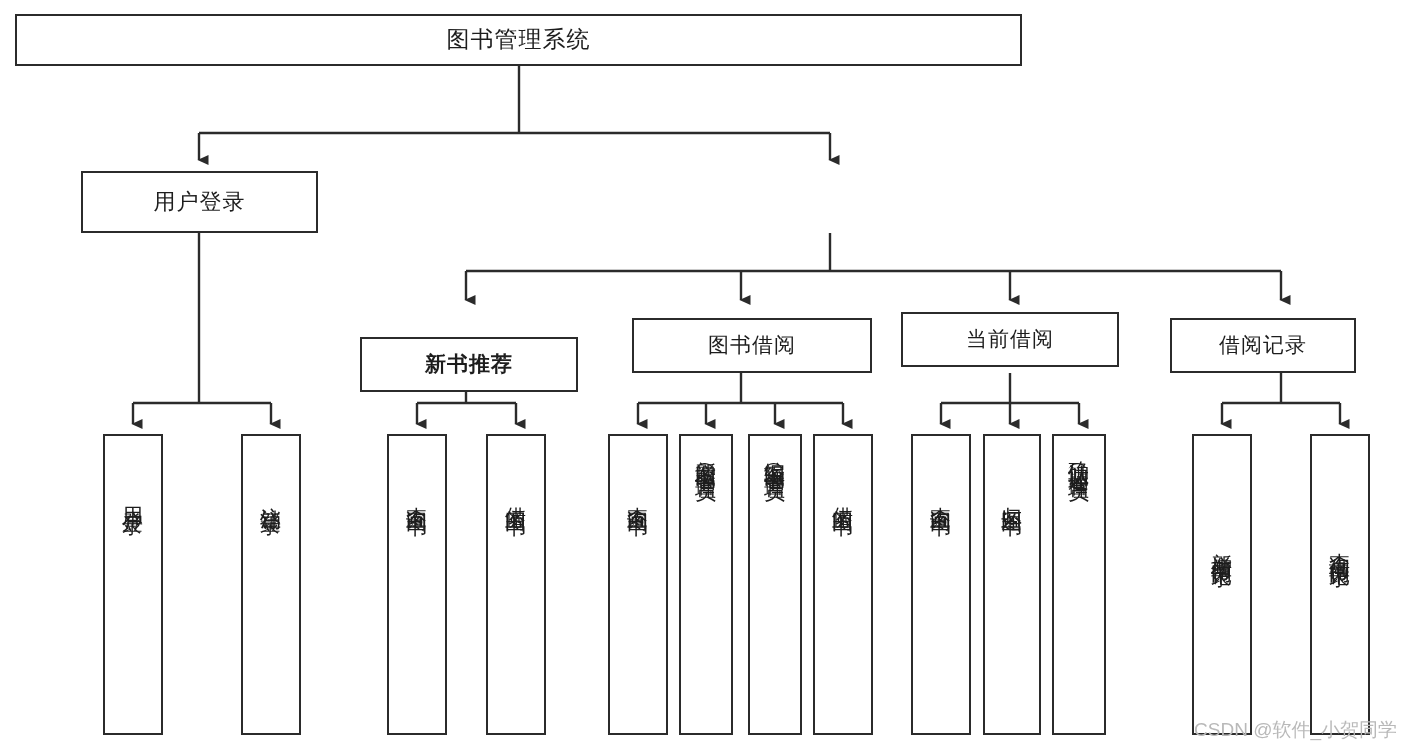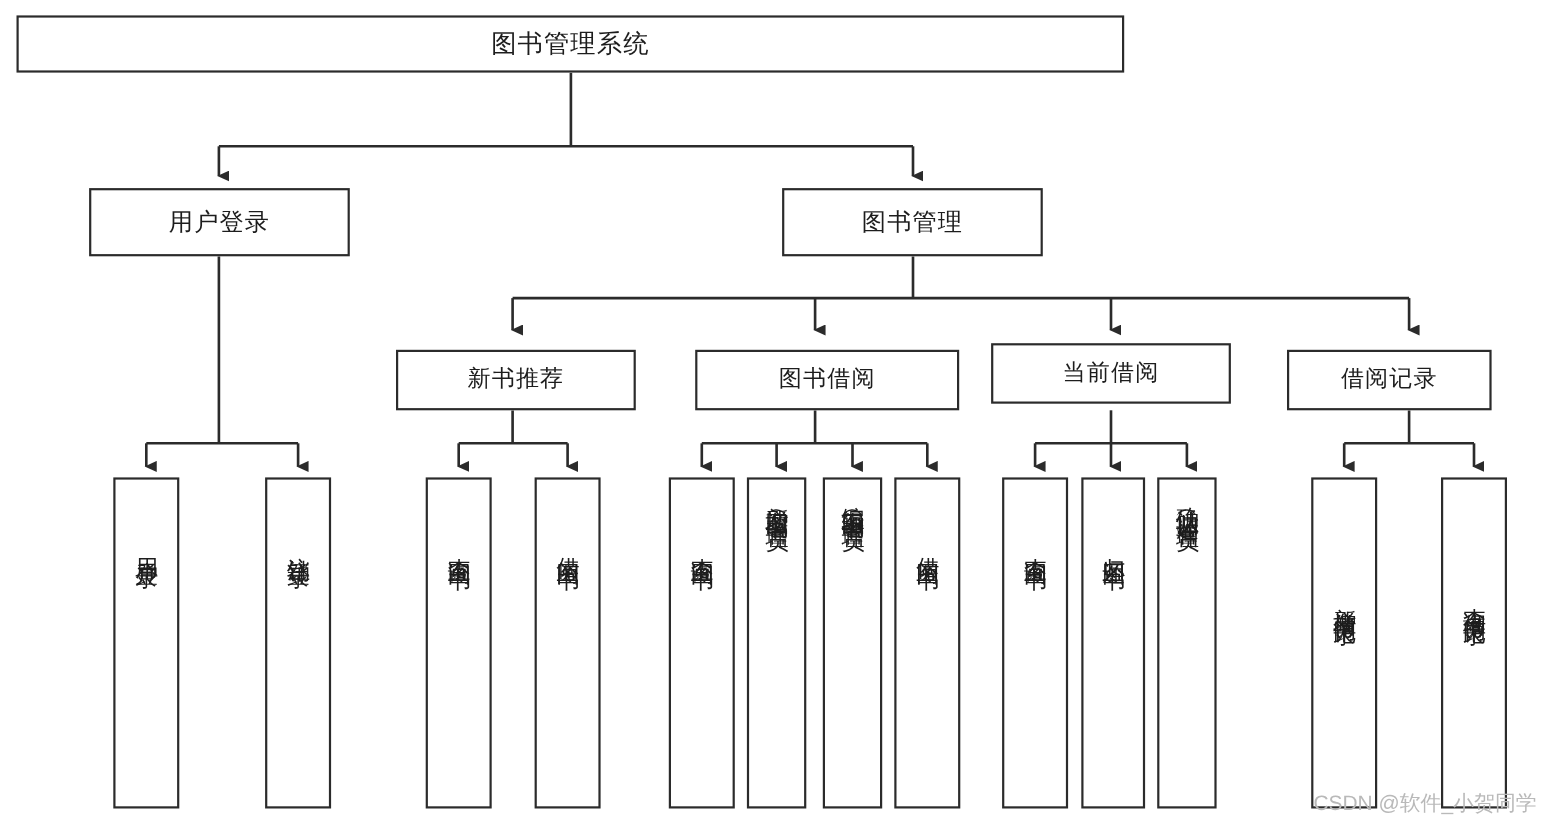--- a/index.html
+++ b/index.html
@@ -132,25 +132,22 @@
     </g>
   </svg>
 
   <div class="node root" style="left:15px; top:14px; width:1007px; height:52px;">
     <span class="label">图书管理系统</span>
   </div>
 
   <div class="node lvl2" style="left:81px; top:171px; width:237px; height:62px;">
     <span class="label">用户登录</span>
   </div>
-  <div class="node lvl2" style="left:711px; top:171px; width:237px; height:62px;">
-    <span class="label">图书管理</span>
-  </div>
-
-  <div class="node lvl3" style="left:360px; top:318px; width:218px; height:55px;">
+
+  <div class="node lvl3" style="left:360px; top:337px; width:218px; height:55px;font-weight:bold;">
     <span class="label">新书推荐</span>
   </div>
   <div class="node lvl3" style="left:632px; top:318px; width:240px; height:55px;">
     <span class="label">图书借阅</span>
   </div>
   <div class="node lvl3" style="left:901px; top:312px; width:218px; height:55px;">
     <span class="label">当前借阅</span>
   </div>
   <div class="node lvl3" style="left:1170px; top:318px; width:186px; height:55px;">
     <span class="label">借阅记录</span>

